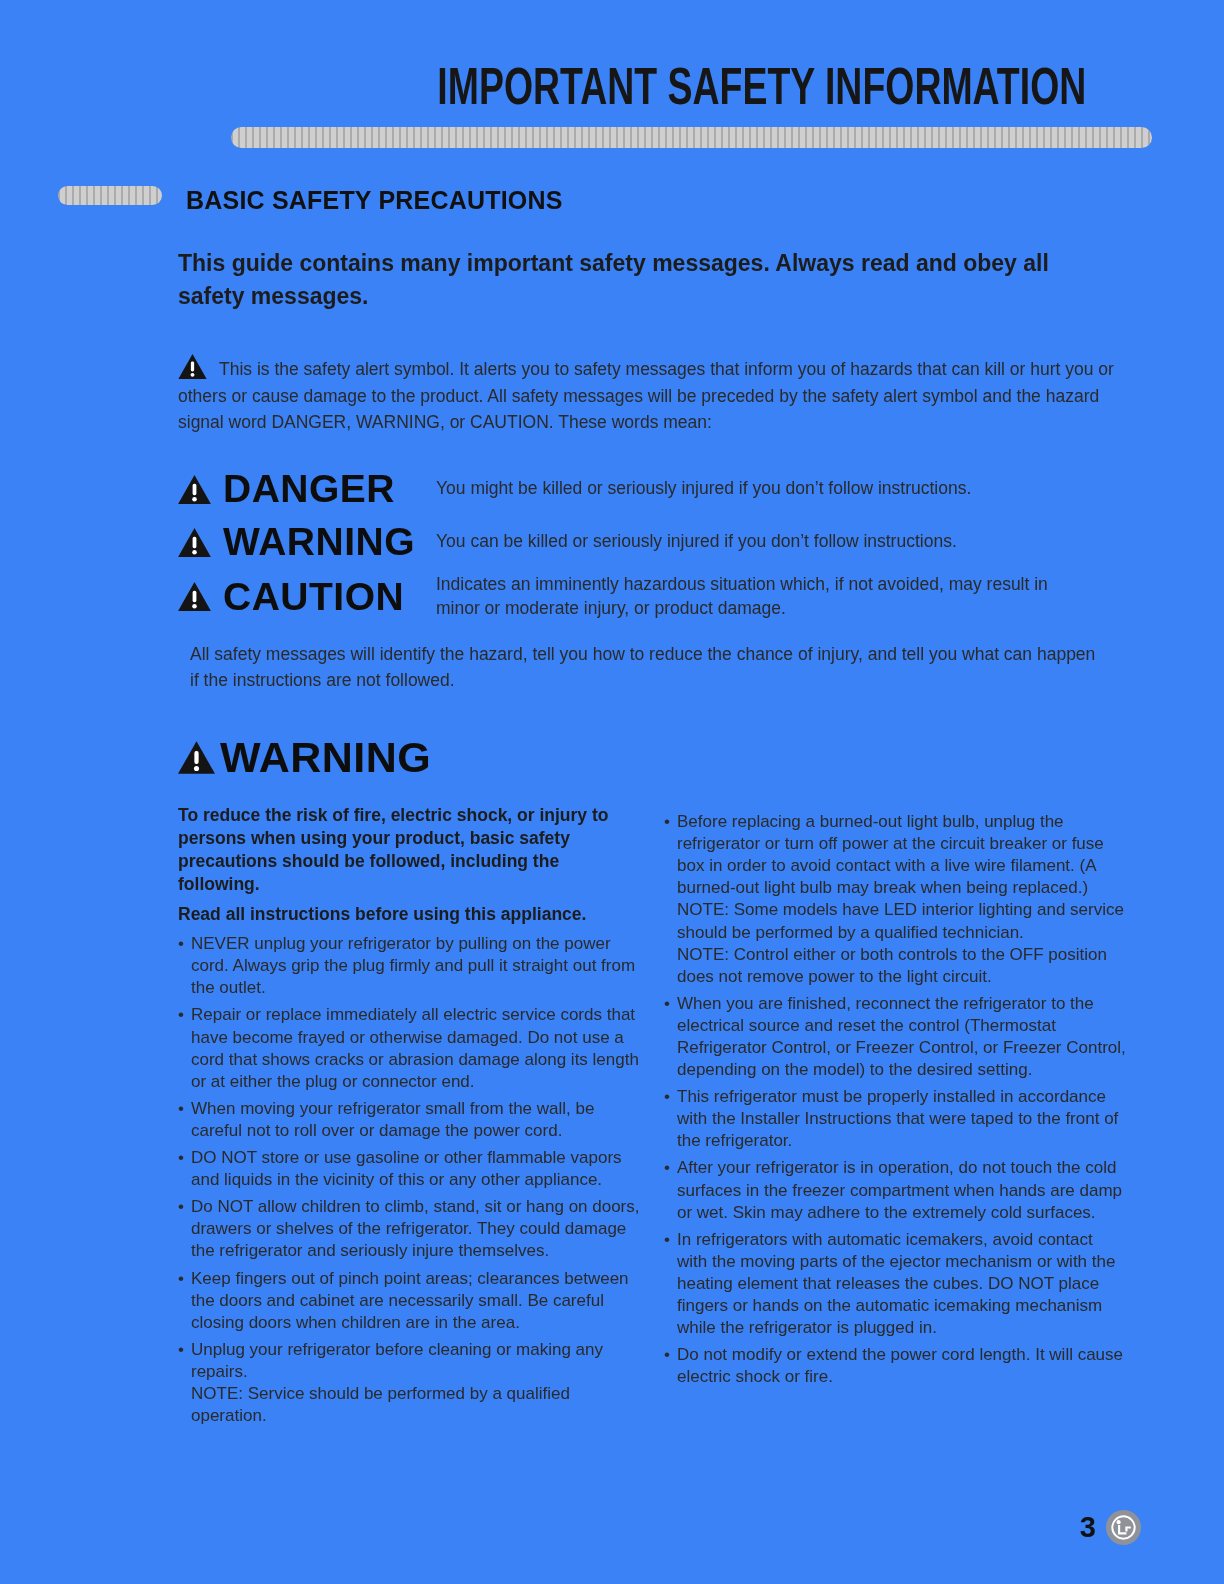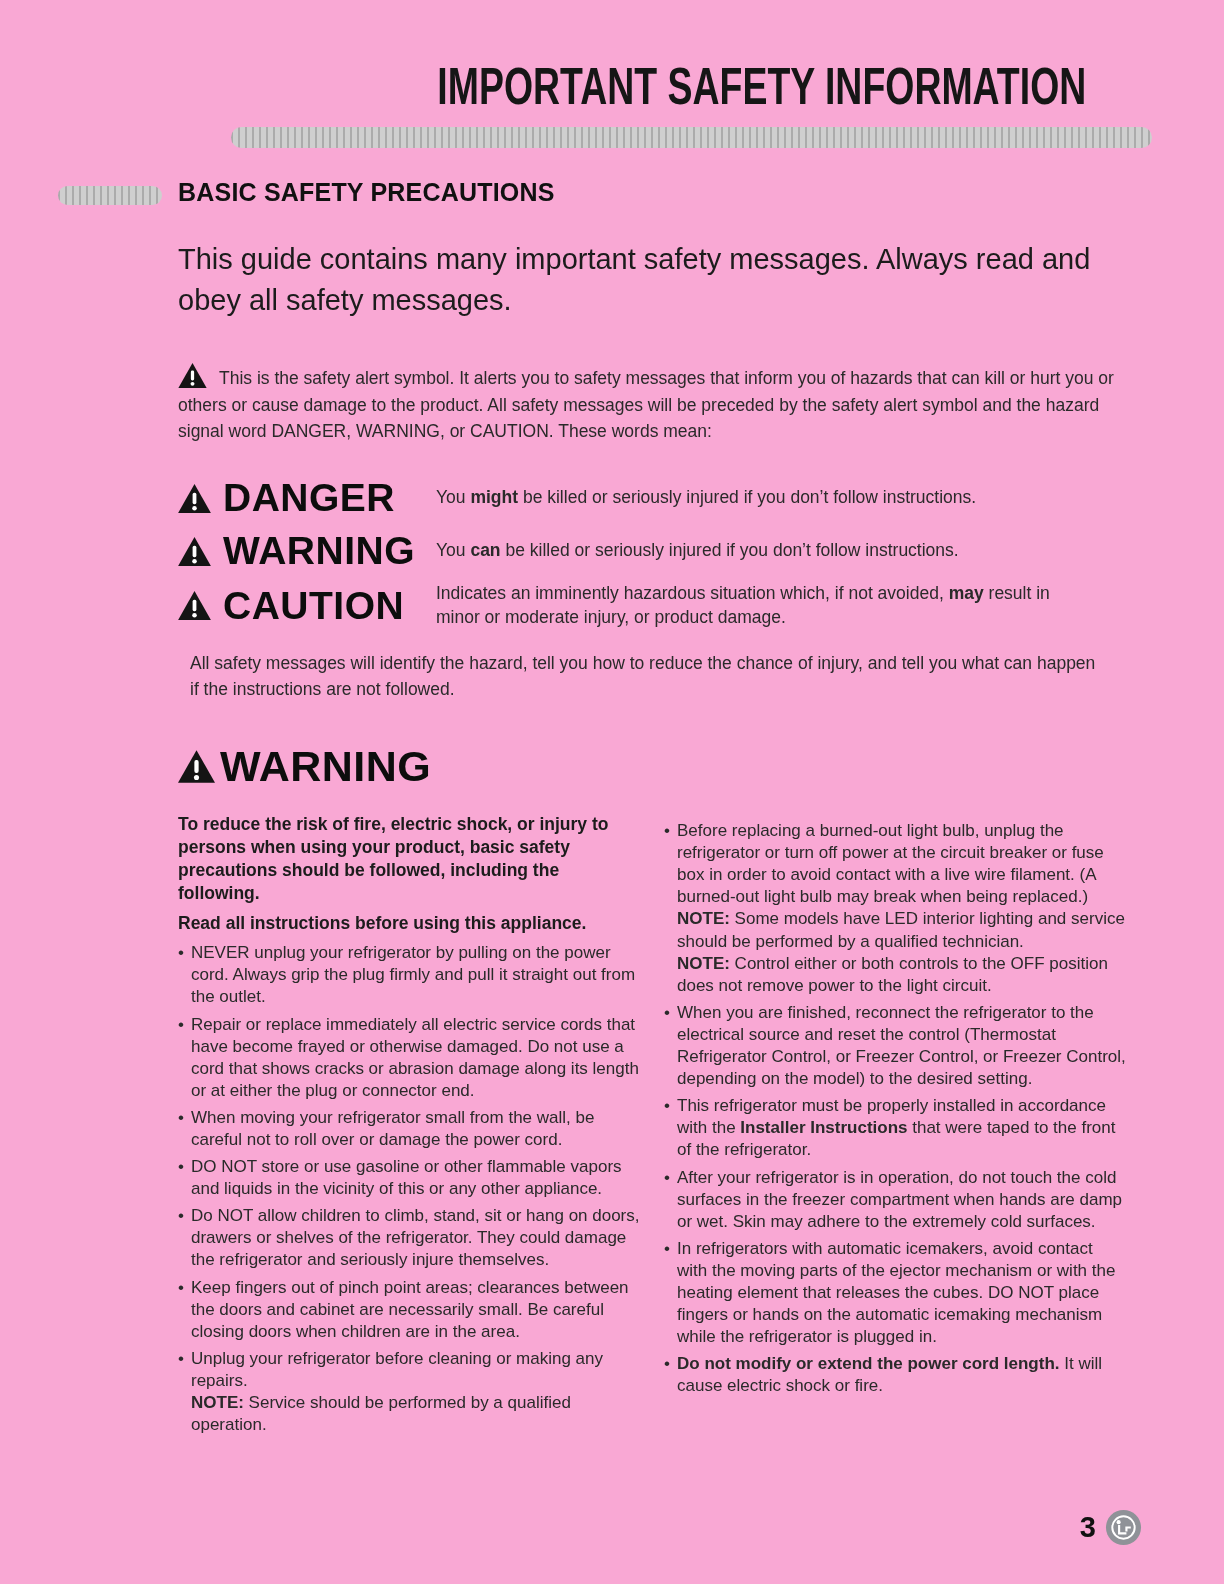--- a/index.html
+++ b/index.html
@@ -1,26 +1,26 @@
 <!DOCTYPE html>
 <html><head>
 <meta charset="utf-8">
 <style>
   html, body { margin: 0; padding: 0; background: #e8e8e8; }
   .page {
     position: relative;
     width: 1224px;
     height: 1584px;
-    background: #f9a8d4;
+    background: #3b82f6;
     font-family: "Liberation Sans", sans-serif;
     color: #2a2a2a;
     overflow: hidden;
     margin: 0 auto;
   }
-  .b { font-weight: bold; }
+  .b { font-weight: normal; }
 
   
   .doc-title {
     position: absolute;
     top: 56px;
     right: 138px;
     margin: 0;
     font-size: 52px;
     font-weight: 700;
     color: #161616;
@@ -49,30 +49,30 @@
   }
 
   
   .content {
     position: absolute;
     top: 178px;
     left: 178px;
     width: 952px;
   }
   .section-heading {
-    margin: 0;
+    margin: 8px;
     font-size: 25px;
     font-weight: bold;
     color: #111;
     letter-spacing: 0.2px;
   }
   .intro {
     margin: 32px 0 0 0;
-    font-size: 29px;
-    font-weight: normal;
+    font-size: 23px;
+    font-weight: bold;
     line-height: 1.42;
     color: #1c1c1c;
     width: 930px;
   }
   .alert-para {
     margin: 42px 0 0 0;
     font-size: 17.5px;
     line-height: 1.5;
     width: 960px;
     color: #2a2a2a;

